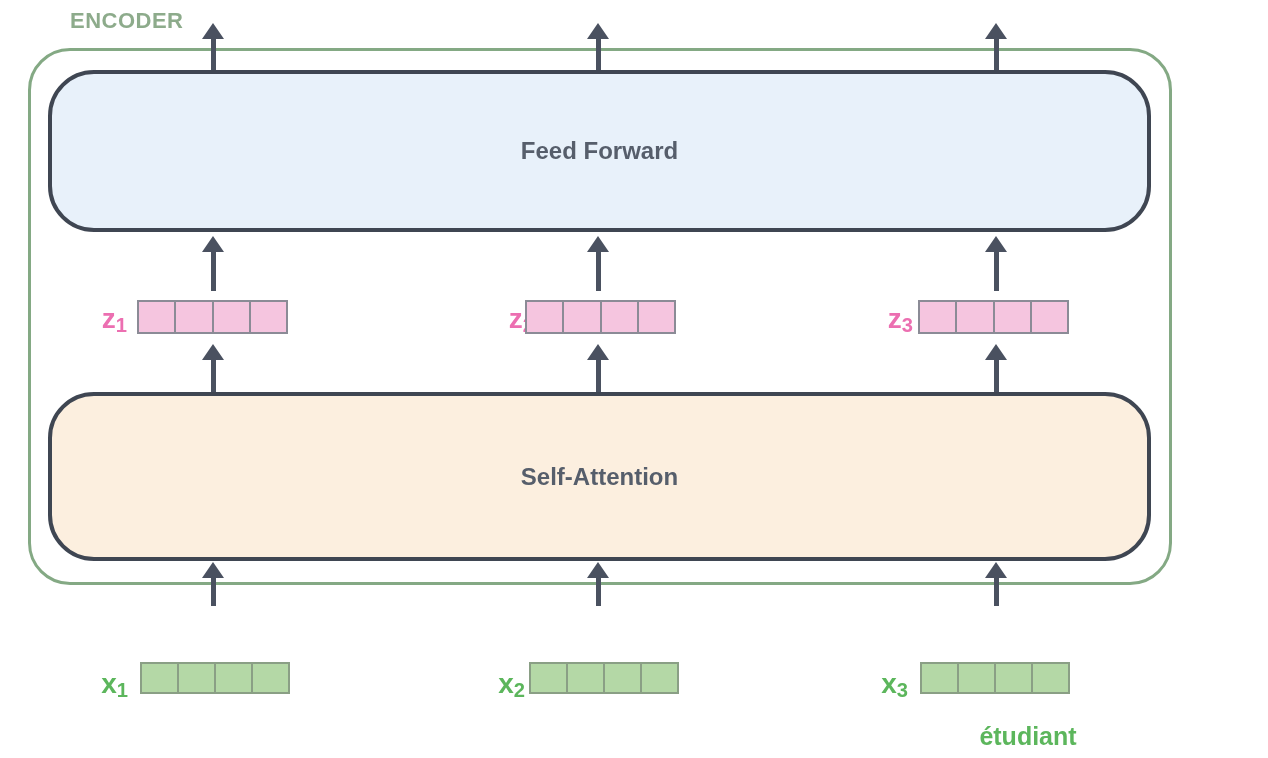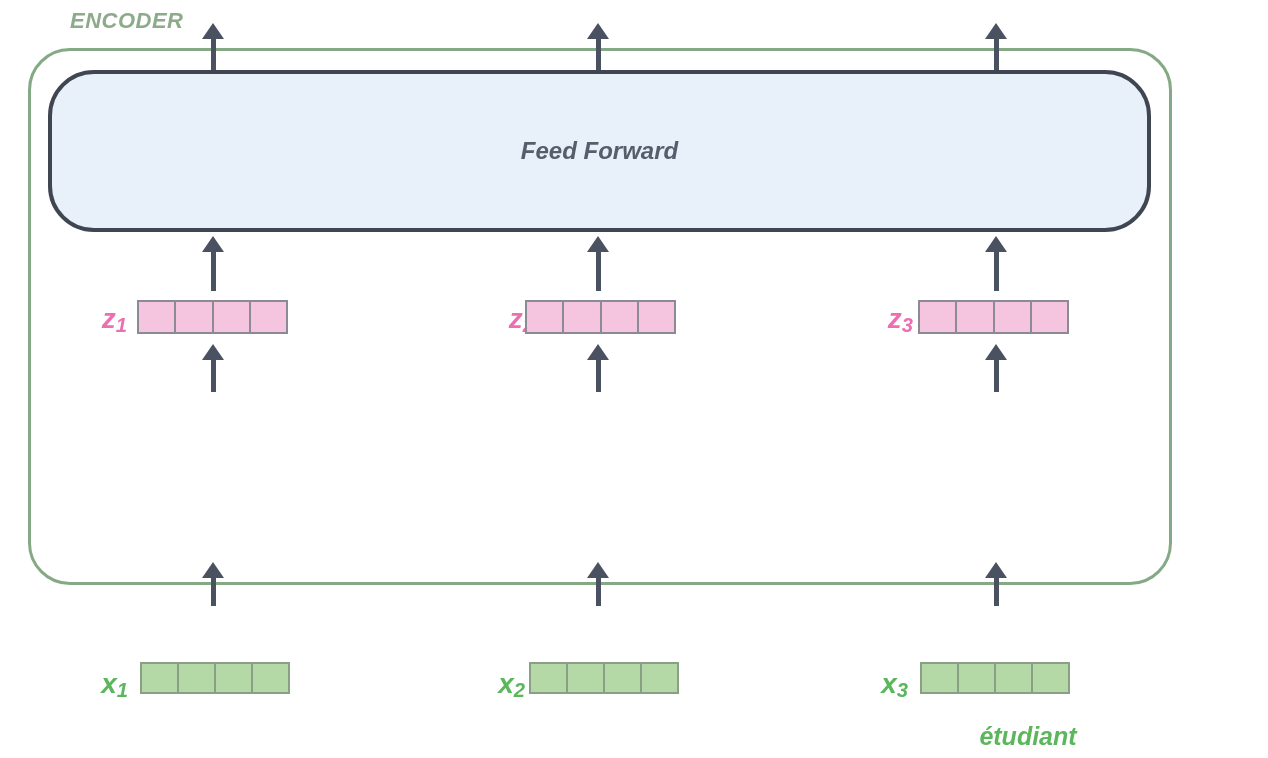--- a/index.html
+++ b/index.html
@@ -1,17 +1,17 @@
 <!DOCTYPE html>
 <html><head>
 <meta charset="utf-8">
 <style>
   html,body{margin:0;padding:0;background:#ffffff;}
   body{font-family:"Liberation Sans", sans-serif;}
-  .canvas{position:relative;width:1268px;height:758px;background:#ffffff;overflow:hidden;font-style:italic;}
+  .canvas{position:relative;width:1268px;height:758px;background:#ffffff;overflow:hidden;}
 
   
   .encoder-outline{
     position:absolute;left:28px;top:48px;width:1144px;height:537px;
     border:3px solid #84a984;border-radius:42px;box-sizing:border-box;background:transparent;
   }
   .encoder-title{
     position:absolute;left:70px;top:8px;
     font-size:22px;font-weight:700;color:#8dab8b;letter-spacing:0.5px;
   }
@@ -70,20 +70,23 @@
 </head>
 <body>
 
 <div class="canvas">
 
   <div class="encoder-title">ENCODER</div>
   <div class="encoder-outline"></div>
 
   <div class="block ff-box">
     <span>Feed Forward</span>
+  </div>
+  <div class="block sa-box">
+    <span>Self-Attention</span>
   </div>
 
   <div class="arrow row-a col-1">
       <div class="head"></div>
       <div class="shaft"></div>
     </div>
   <div class="arrow row-a col-2">
       <div class="head"></div>
       <div class="shaft"></div>
     </div>

